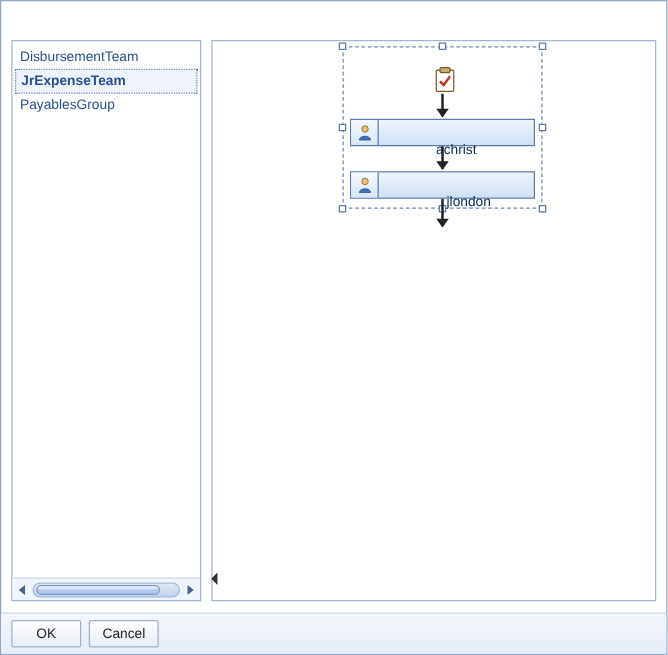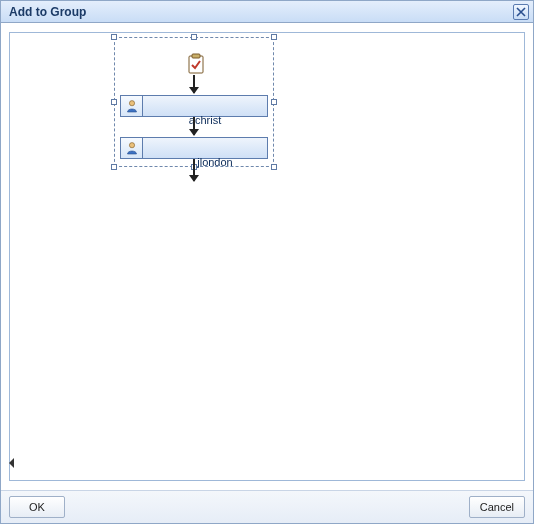--- a/index.html
+++ b/index.html
@@ -216,54 +216,68 @@
     height: 10px;
   }
 
   .footer {
     position: absolute;
     left: 0; right: 0; bottom: 0;
     height: 33px;
     border-top: 1px solid #c9d5e6;
     background: linear-gradient(to bottom, #f4f7fb, #e6edf7);
     display: flex;
-    justify-content: space-between;
+    justify-content: flex-start;
     align-items: center;
     padding: 0 8px;
-    gap: 22px;
+    gap: 6px;
   }
   .btn {
     min-width: 56px;
     height: 22px;
     border: 1px solid #9fb0c8;
     background: linear-gradient(to bottom,#ffffff,#e7edf5);
     color: #222;
     font-size: 11px;
     border-radius: 2px;
     cursor: pointer;
     padding: 0 10px;
   }
 </style>
 </head>
 <body>
 
 <div class="dialog">
 
-  <div class="titlebar">
-    <div class="titlebar-title">Add to Group</div>
-    <div class="close-btn">
-      <svg width="10" height="10" viewBox="0 0 10 10">
-        <path d="M1 1 L9 9 M9 1 L1 9" stroke="#2a4f8f" stroke-width="1.6" fill="none"></path>
-      </svg>
-    </div>
-  </div>
 
   <div class="content">
     <div class="panels">
 
+      <div class="left-panel">
+        <div class="group-list">
+          <div class="group-item">DisbursementTeam</div>
+          <div class="group-item selected">JrExpenseTeam</div>
+          <div class="group-item">PayablesGroup</div>
+        </div>
+        <div class="hscroll">
+          <div class="arrow">
+            <svg width="8" height="8" viewBox="0 0 8 8">
+                <path d="M6 0 L1 4 L6 8 Z" fill="#48628c"></path>
+              </svg>
+          </div>
+          <div class="track">
+            <div class="thumb"></div>
+          </div>
+          <div class="arrow">
+            <svg width="8" height="8" viewBox="0 0 8 8">
+                <path d="M2 0 L7 4 L2 8 Z" fill="#48628c"></path>
+              </svg>
+          </div>
+        </div>
+      </div>
 
       <div class="right-panel">
         <div class="canvas">
 
           <div class="selection-box">
             <div class="sel-handle h-tl"></div>
             <div class="sel-handle h-tm"></div>
             <div class="sel-handle h-tr"></div>
             <div class="sel-handle h-ml"></div>
             <div class="sel-handle h-mr"></div>

